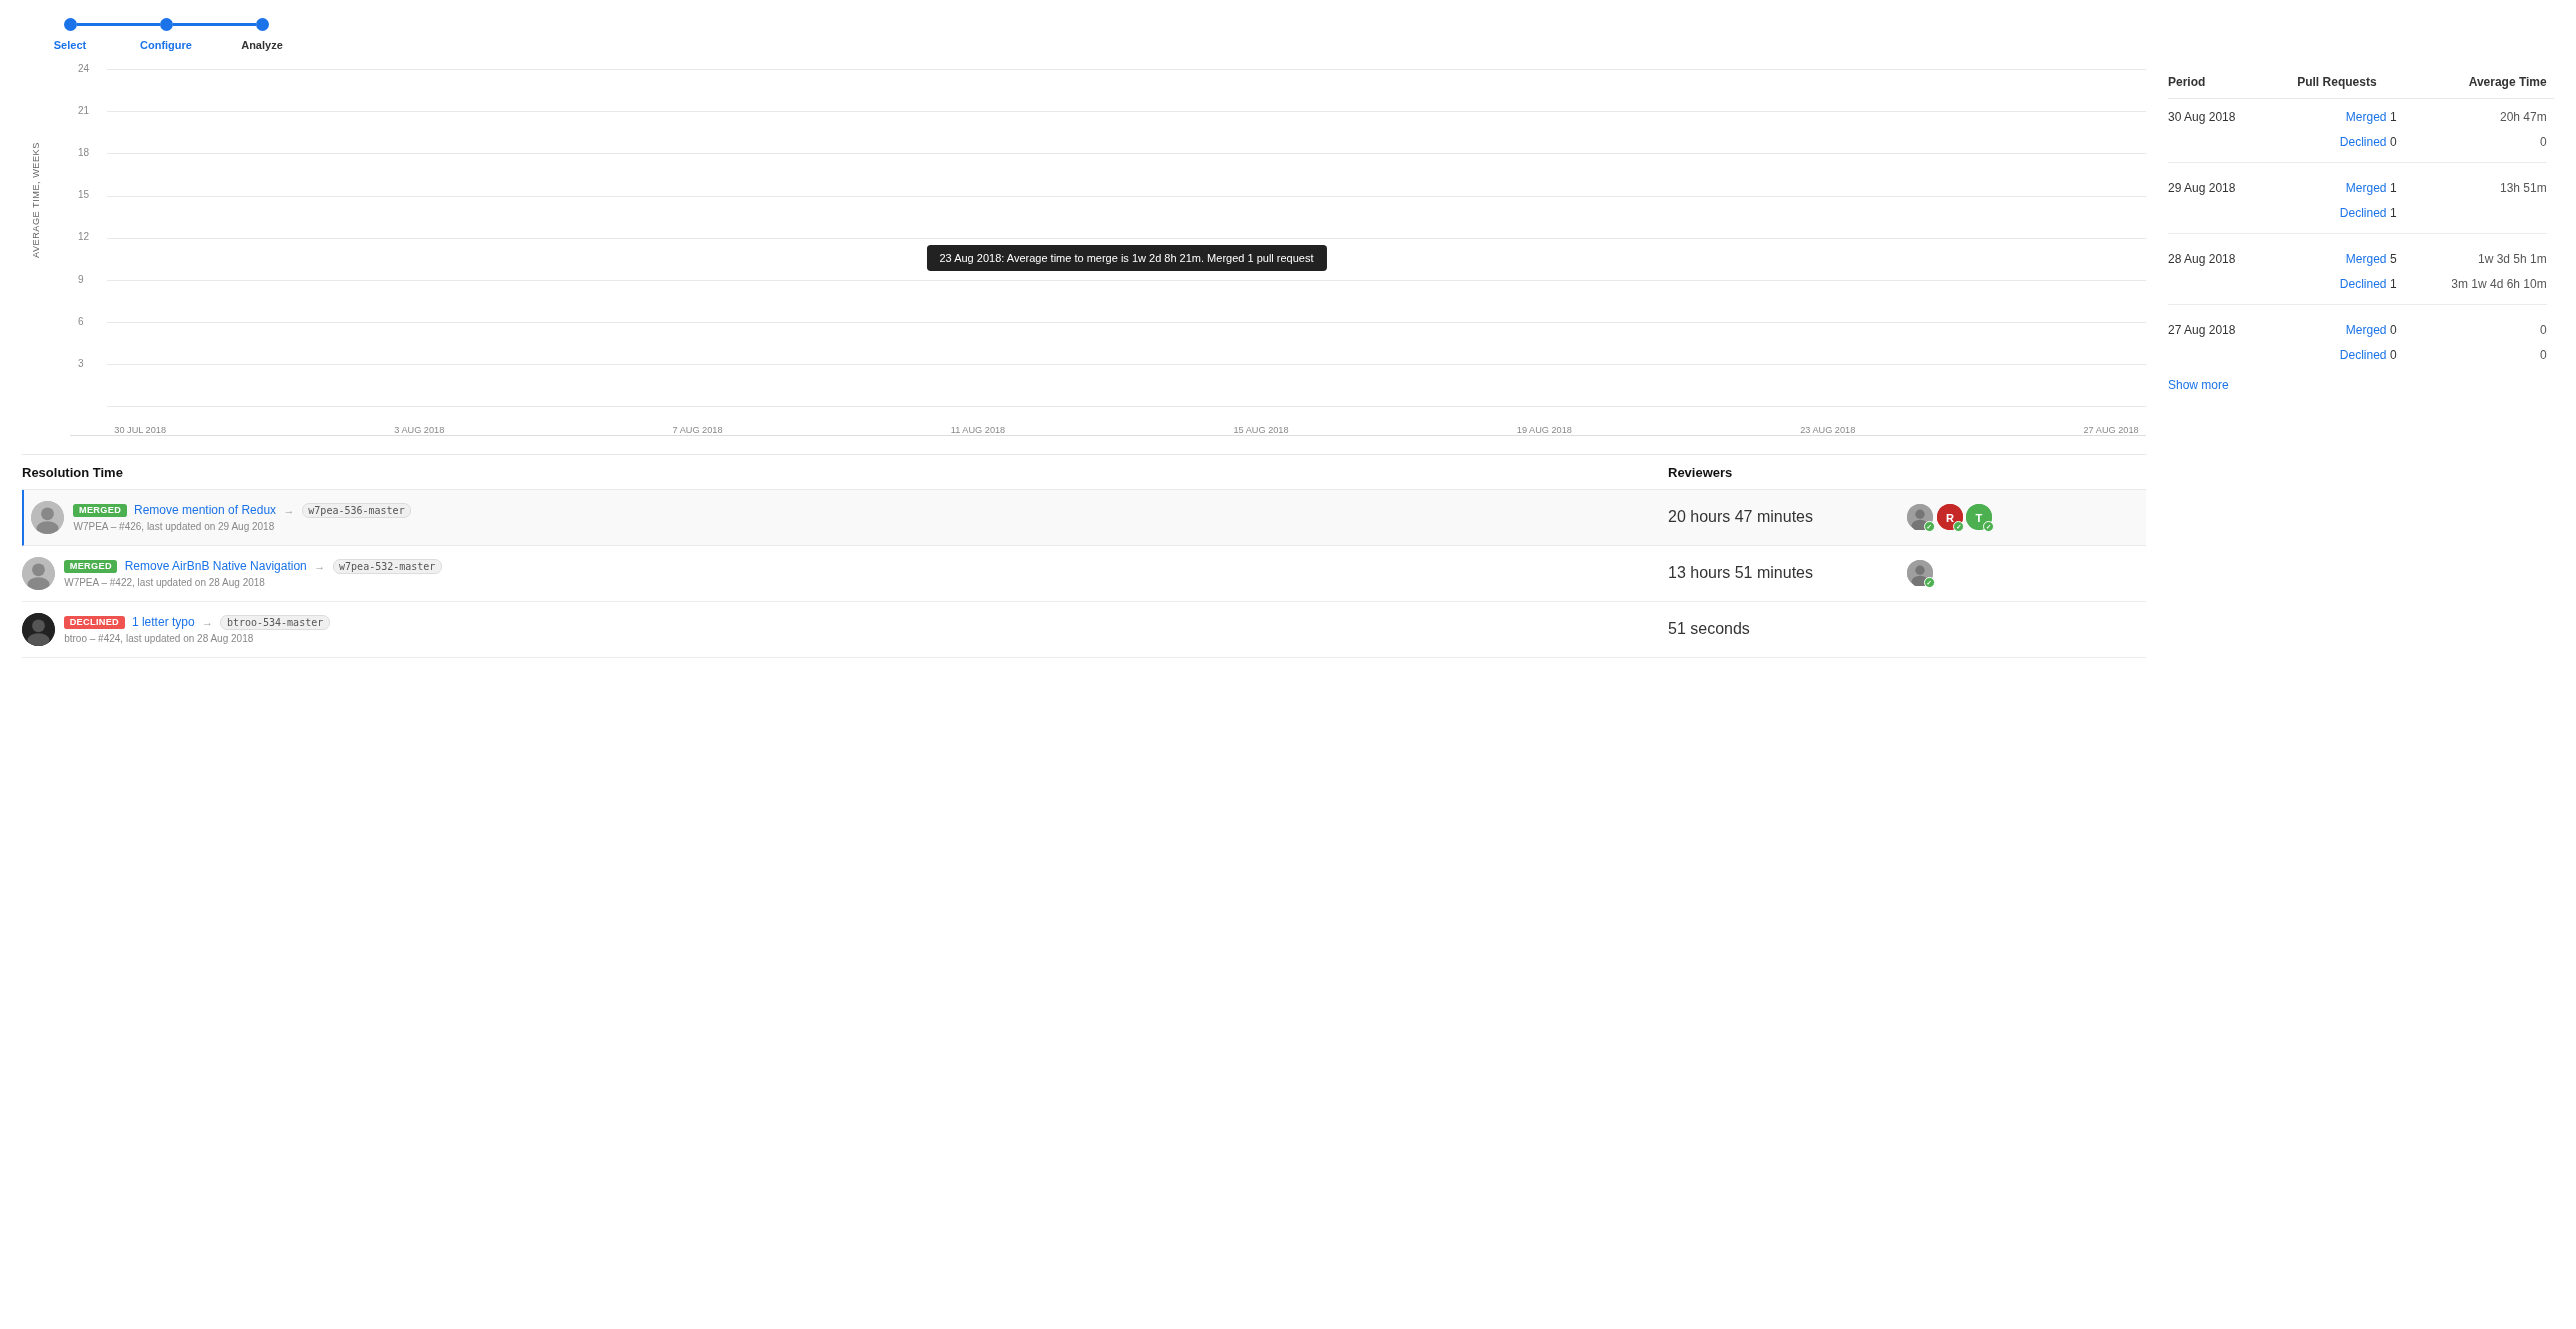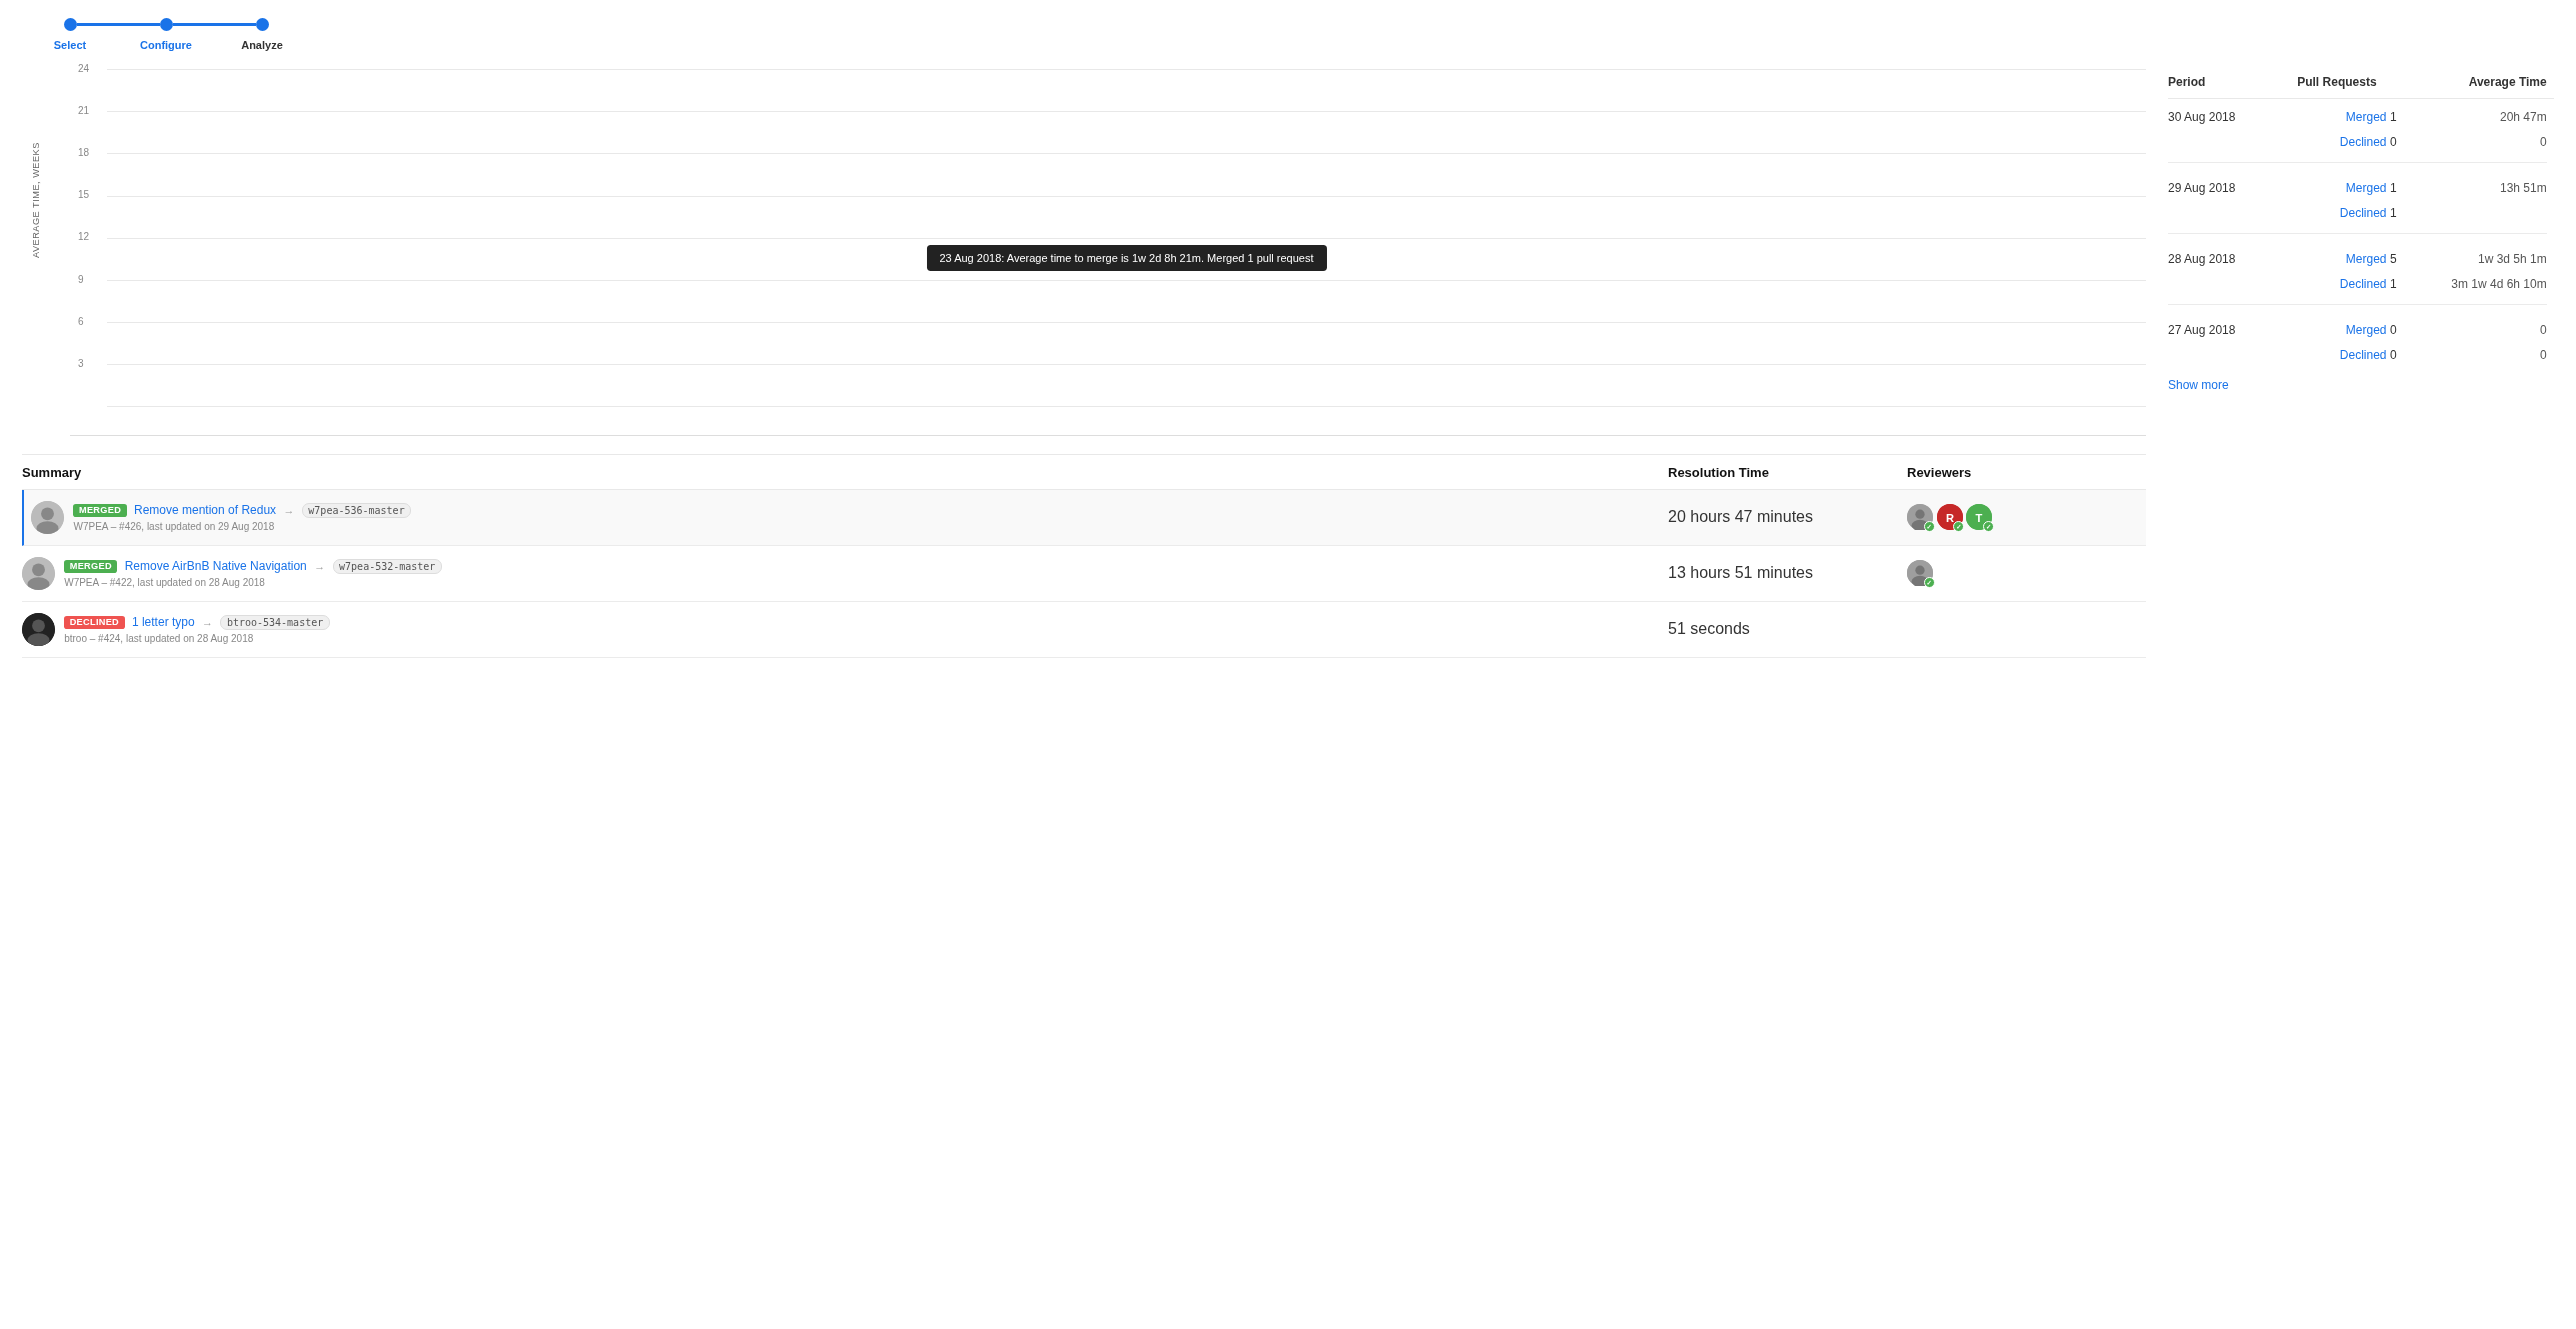--- a/index.html
+++ b/index.html
@@ -471,27 +471,36 @@
                 <div class="bar red" style="height:62%;"></div>
               </div>
               <div class="bar-group">
                 <div class="bar green" style="height:2%;"></div>
                 <div class="bar red" style="height:0%;"></div>
               </div>
             </div>
 
             <div class="tooltip">23 Aug 2018: Average time to merge is 1w 2d 8h 21m. Merged 1 pull request</div>
 
+            <div class="x-axis">
+              <div class="x-label">30 JUL 2018</div>
+              <div class="x-label">3 AUG 2018</div>
+              <div class="x-label">7 AUG 2018</div>
+              <div class="x-label">11 AUG 2018</div>
+              <div class="x-label">15 AUG 2018</div>
+              <div class="x-label">19 AUG 2018</div>
+              <div class="x-label">23 AUG 2018</div>
+              <div class="x-label">27 AUG 2018</div>
+            </div>
           </div>
         </div>
       </div>
 
       <div class="summary-section">
         <div class="summary-header">
-          <div>Summary</div>
           <div>Resolution Time</div>
           <div>Reviewers</div>
         </div>
 
         <div class="pr-row" style="border-left: 2.8px solid #1a73e8; padding-left: 7.3px; background: #f9f9f9;">
           <div class="pr-info">
 
             <div class="avatar">
               <svg width="33" height="33" viewBox="0 0 36 36">
                 <rect width="36" height="36" fill="#bbb" rx="18"></rect>

